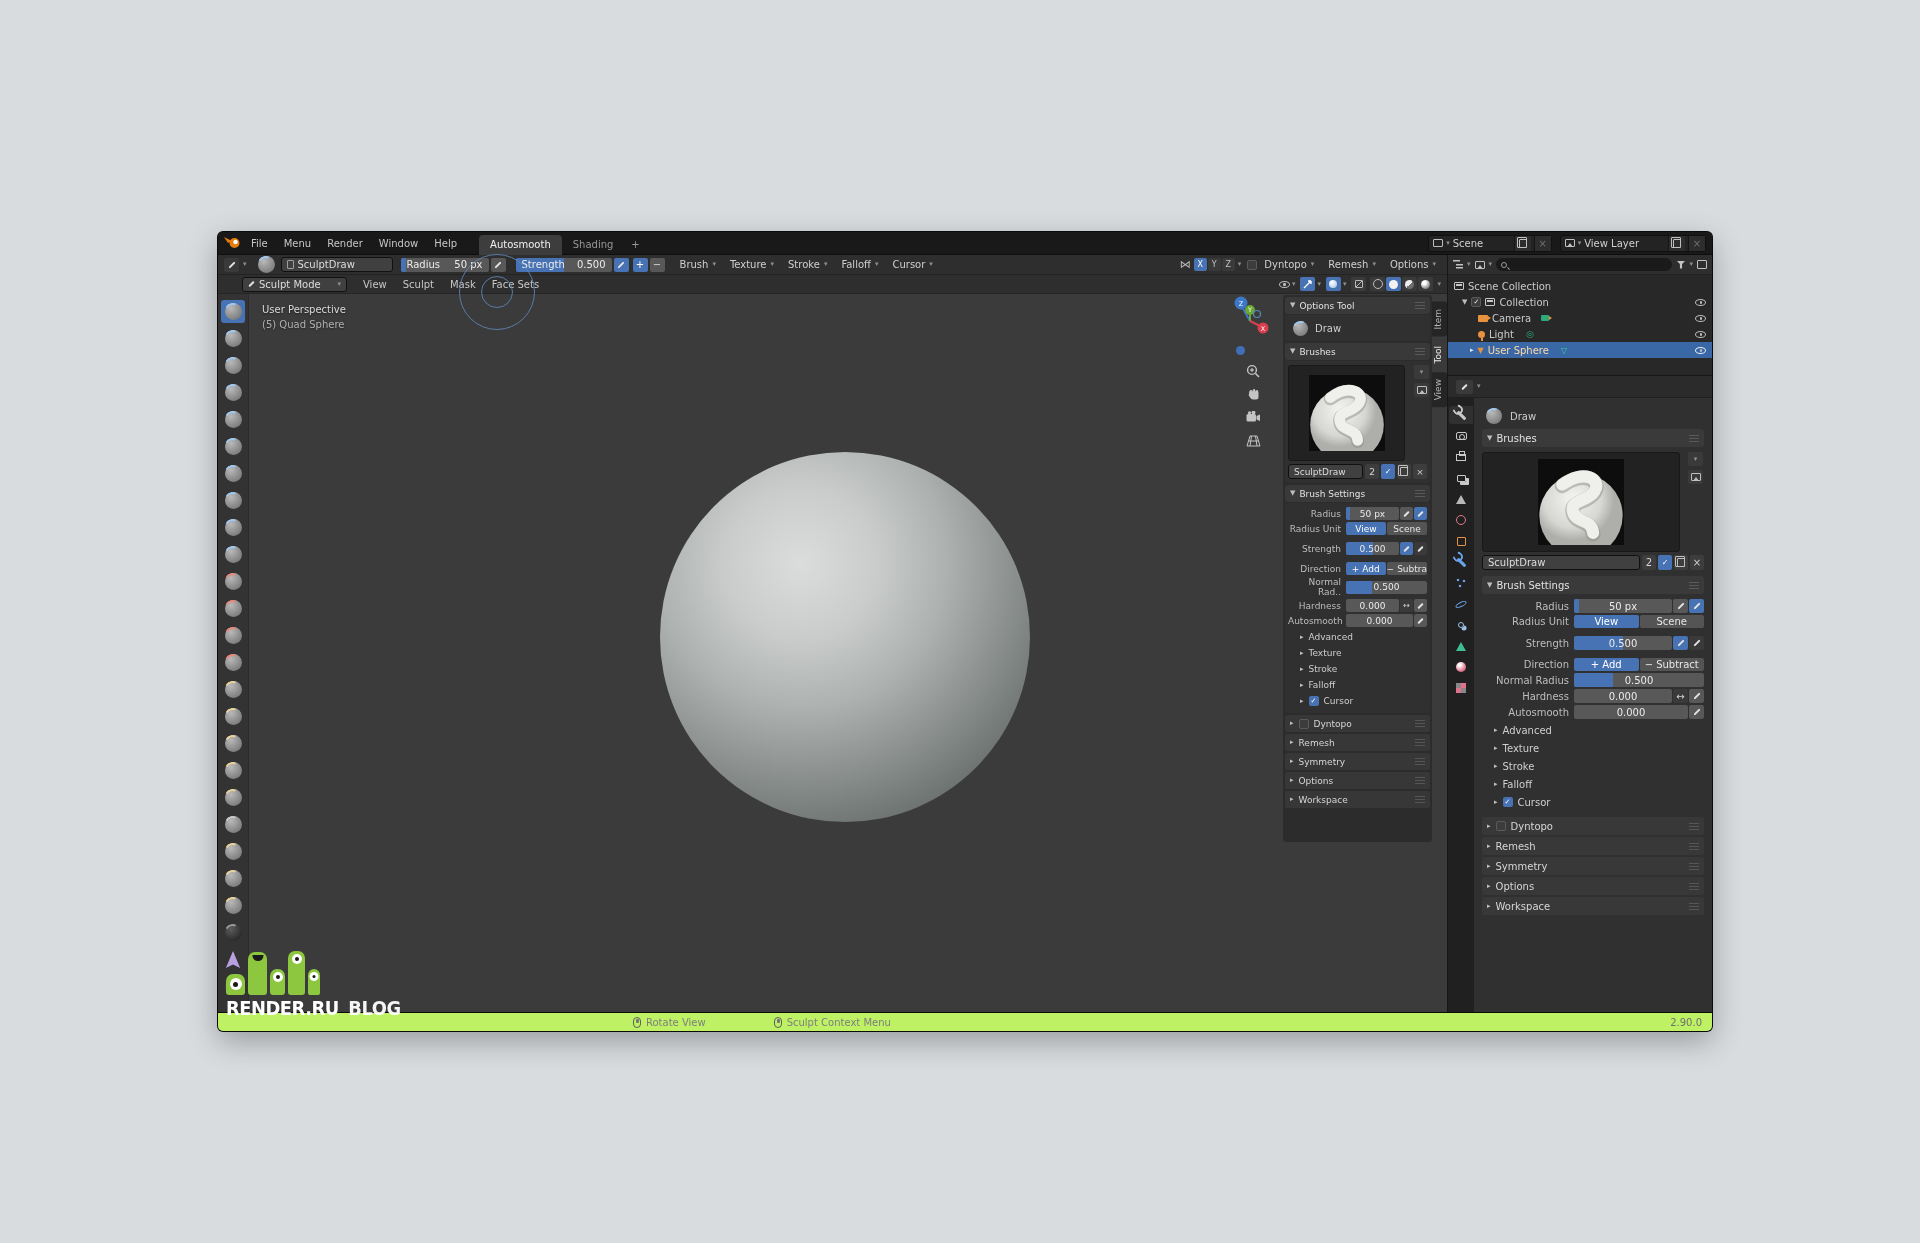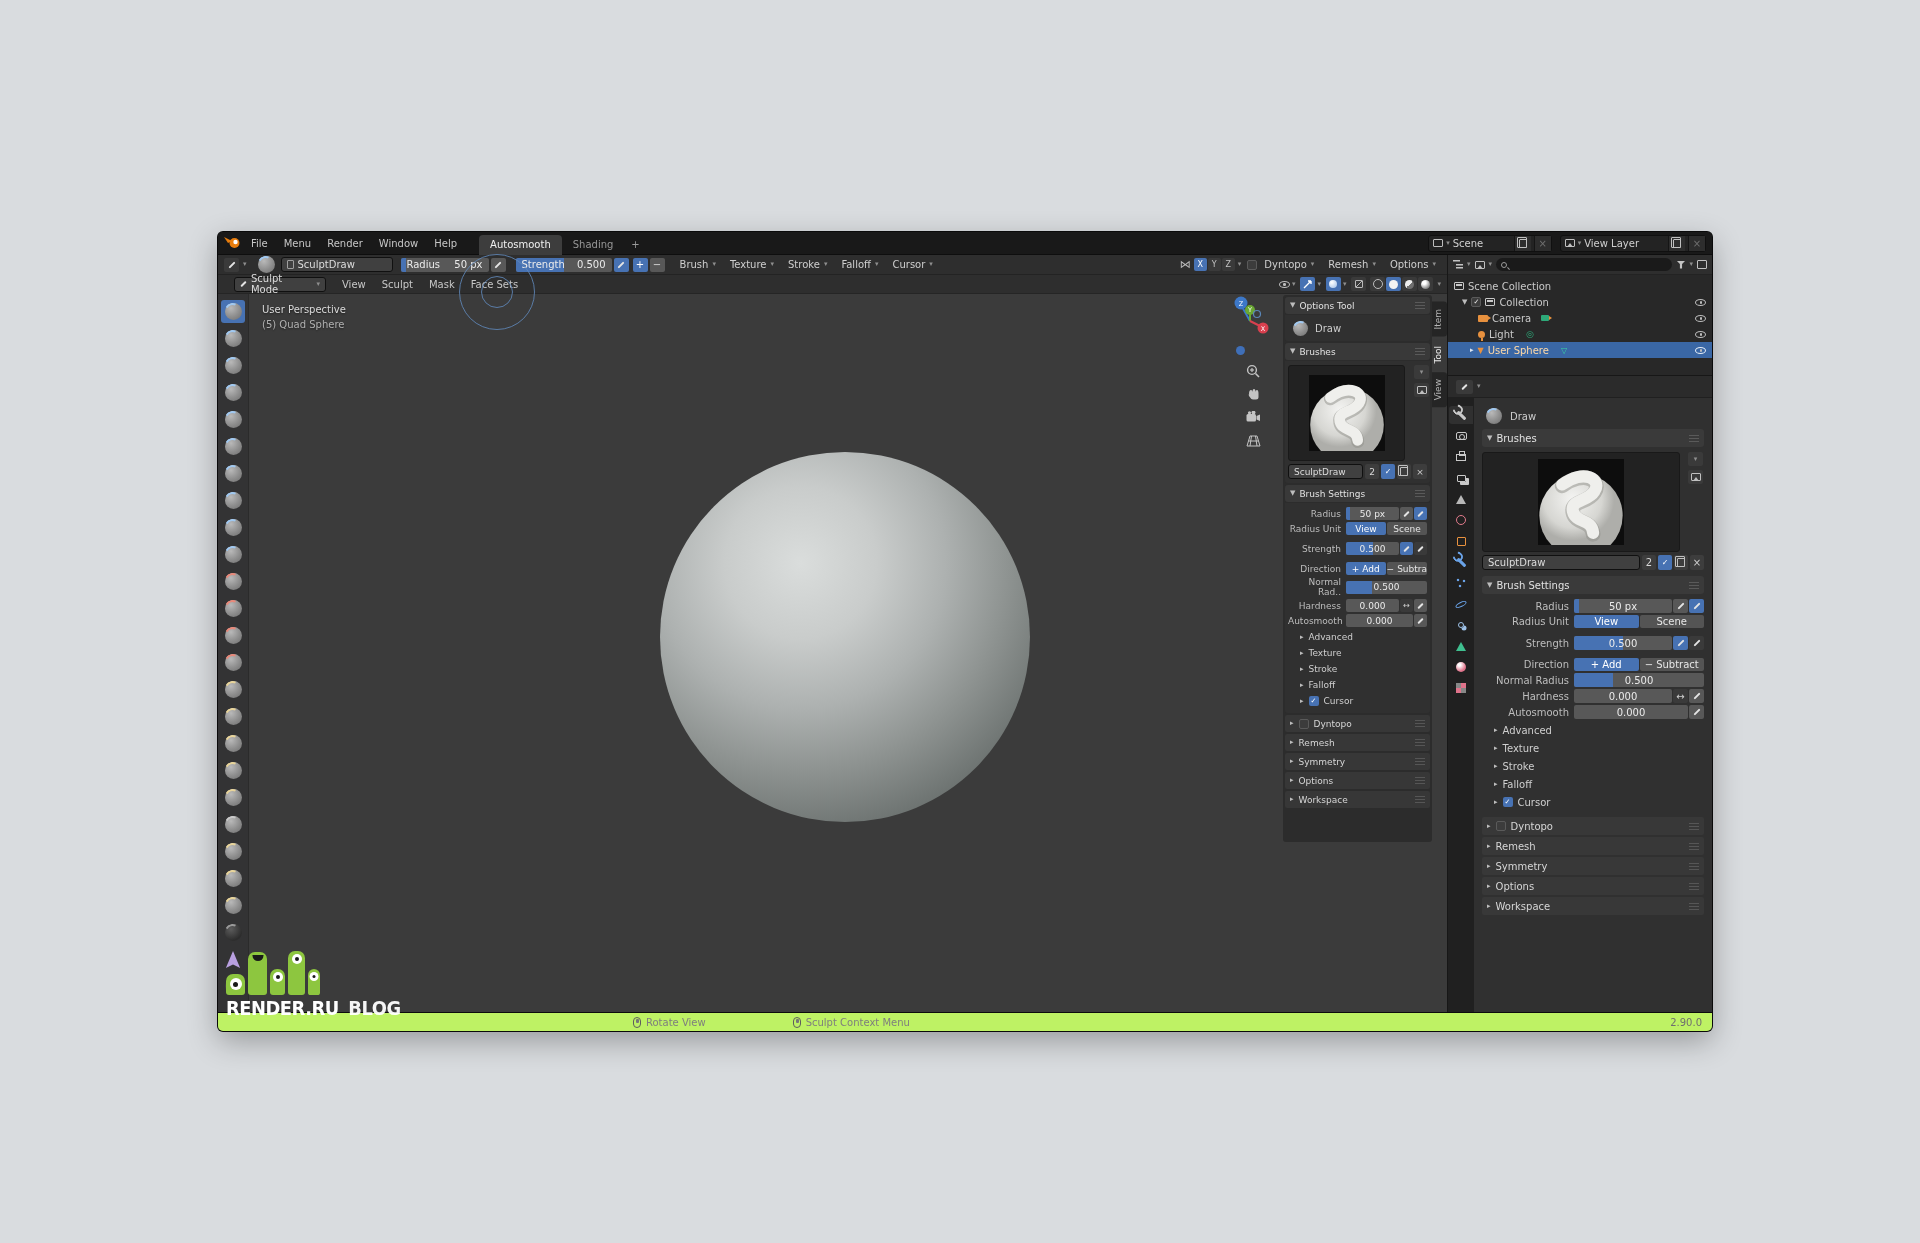--- a/index.html
+++ b/index.html
@@ -284,21 +284,21 @@
       <div class="searchpill">
           <span class="mag"></span>
         </div>
       <span class="funnel"></span>
       <span class="caret">▾</span>
       <span class="newcoll"></span>
     </div>
   </div>
 
   <div class="row3">
-    <div class="darkfield" style="width:92px;margin-left:12px">
+    <div class="darkfield" style="width:105px;margin-left:20px">
       <span class="penline" style="width:7px"></span>
       <span>Sculpt Mode</span>
       <span class="caret" style="margin-left:auto">▾</span>
     </div>
     <span class="menu-item" style="margin-left:8px">View</span>
     <span class="menu-item">Sculpt</span>
     <span class="menu-item">Mask</span>
     <span class="menu-item">Face Sets</span>
     <div style="flex:1"></div>
     <span class="eye" style="margin-left:0"></span>
@@ -934,21 +934,21 @@
           </div>
       </div>
     </div>
   </div>
 
   <div class="statusbar">
     <div class="hint" style="margin-left:415px">
       <span class="mouseico mid"></span>
       <span>Rotate View</span>
     </div>
-    <div class="hint" style="margin-left:87px">
+    <div class="hint" style="margin-left:68px">
       <span class="mouseico rmb"></span>
       <span>Sculpt Context Menu</span>
     </div>
     <span style="margin-left:auto;margin-right:10px;color:#6f6f6f">2.90.0</span>
   </div>
 
 </div>
 
 <div class="wm">
   <div class="wm-bars">

